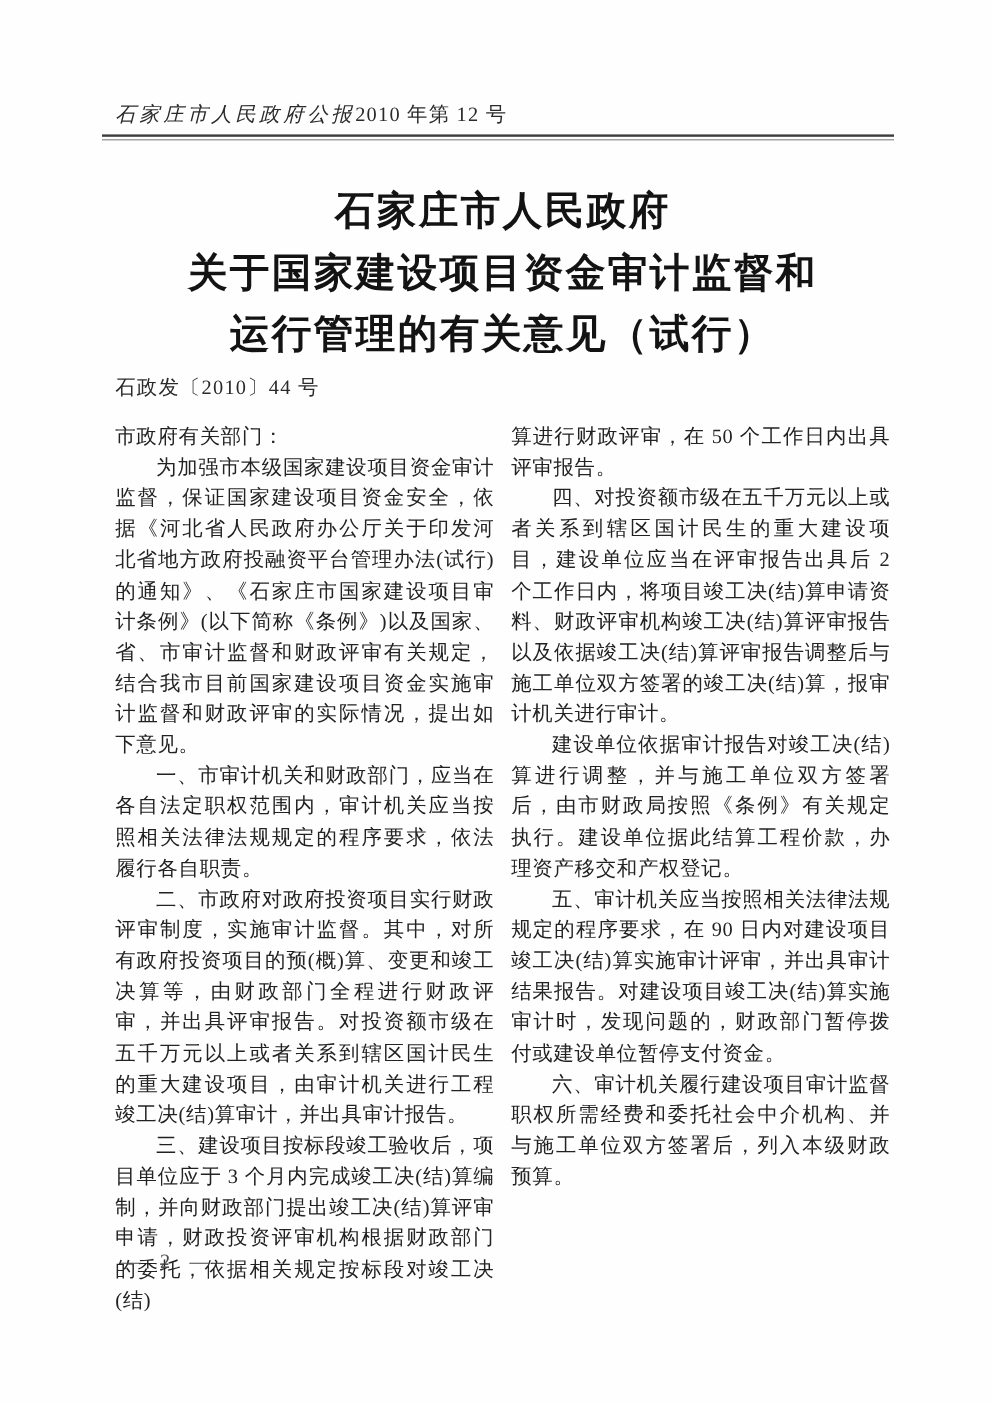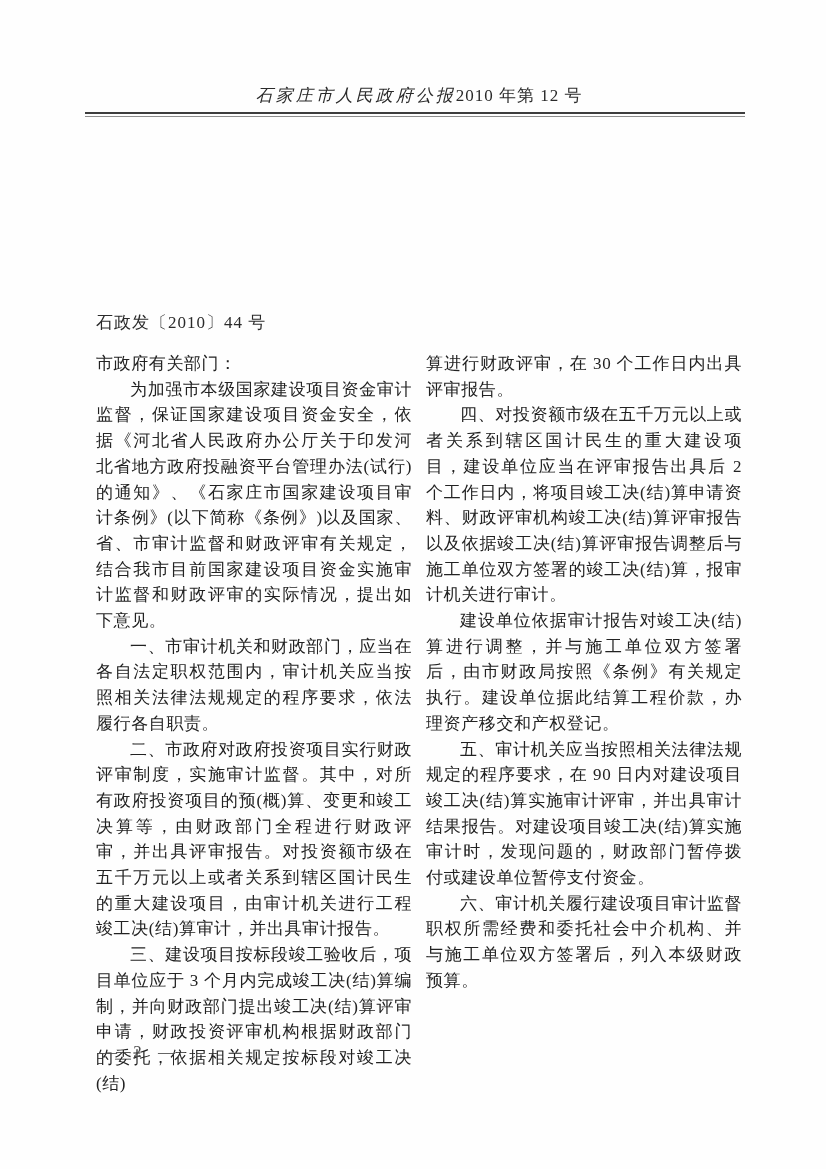--- a/index.html
+++ b/index.html
@@ -16,21 +16,21 @@
     color: #1e1e1e;
     overflow: hidden;
   }
   
   .page-header {
     position: absolute;
     top: 84px;
     left: 96px;
     width: 646px;
     display: flex;
-    justify-content: center;
+    justify-content: flex-start;
     align-items: baseline;
     font-size: 17px;
     color: #2a2a2a;
   }
   .journal-name {
     font-style: italic;
     letter-spacing: 3px;
   }
   .issue-no {
     letter-spacing: 1px;
@@ -108,35 +108,40 @@
 
 <div class="page">
 
   <div class="page-header">
     <span class="journal-name">石家庄市人民政府公报</span>
     <span class="issue-no">2010 年第 12 号</span>
   </div>
 
   <div class="header-rule"></div>
 
+  <h1 class="doc-title">
+    <span>石家庄市人民政府</span><br>
+    <span>关于国家建设项目资金审计监督和</span><br>
+    <span>运行管理的有关意见（试行）</span>
+  </h1>
 
   <div class="doc-number">石政发〔2010〕44 号</div>
 
   <div class="columns">
 
     <div class="col">
       <p>市政府有关部门：</p>
       <p class="ind">为加强市本级国家建设项目资金审计监督，保证国家建设项目资金安全，依据《河北省人民政府办公厅关于印发河北省地方政府投融资平台管理办法(试行)的通知》、《石家庄市国家建设项目审计条例》(以下简称《条例》)以及国家、省、市审计监督和财政评审有关规定，结合我市目前国家建设项目资金实施审计监督和财政评审的实际情况，提出如下意见。</p>
       <p class="ind">一、市审计机关和财政部门，应当在各自法定职权范围内，审计机关应当按照相关法律法规规定的程序要求，依法履行各自职责。</p>
       <p class="ind">二、市政府对政府投资项目实行财政评审制度，实施审计监督。其中，对所有政府投资项目的预(概)算、变更和竣工决算等，由财政部门全程进行财政评审，并出具评审报告。对投资额市级在五千万元以上或者关系到辖区国计民生的重大建设项目，由审计机关进行工程竣工决(结)算审计，并出具审计报告。</p>
       <p class="ind">三、建设项目按标段竣工验收后，项目单位应于 3 个月内完成竣工决(结)算编制，并向财政部门提出竣工决(结)算评审申请，财政投资评审机构根据财政部门的委托，依据相关规定按标段对竣工决(结)</p>
     </div>
 
     <div class="col">
-      <p>算进行财政评审，在 30 个工作日内出具评审报告。</p>
+      <p>算进行财政评审，在 50 个工作日内出具评审报告。</p>
       <p class="ind">四、对投资额市级在五千万元以上或者关系到辖区国计民生的重大建设项目，建设单位应当在评审报告出具后 2 个工作日内，将项目竣工决(结)算申请资料、财政评审机构竣工决(结)算评审报告以及依据竣工决(结)算评审报告调整后与施工单位双方签署的竣工决(结)算，报审计机关进行审计。</p>
       <p class="ind">建设单位依据审计报告对竣工决(结)算进行调整，并与施工单位双方签署后，由市财政局按照《条例》有关规定执行。建设单位据此结算工程价款，办理资产移交和产权登记。</p>
       <p class="ind">五、审计机关应当按照相关法律法规规定的程序要求，在 90 日内对建设项目竣工决(结)算实施审计评审，并出具审计结果报告。对建设项目竣工决(结)算实施审计时，发现问题的，财政部门暂停拨付或建设单位暂停支付资金。</p>
       <p class="ind">六、审计机关履行建设项目审计监督职权所需经费和委托社会中介机构、并与施工单位双方签署后，列入本级财政预算。</p>
     </div>
 
   </div>
 
   <div class="page-footer">— 2 —</div>
 

